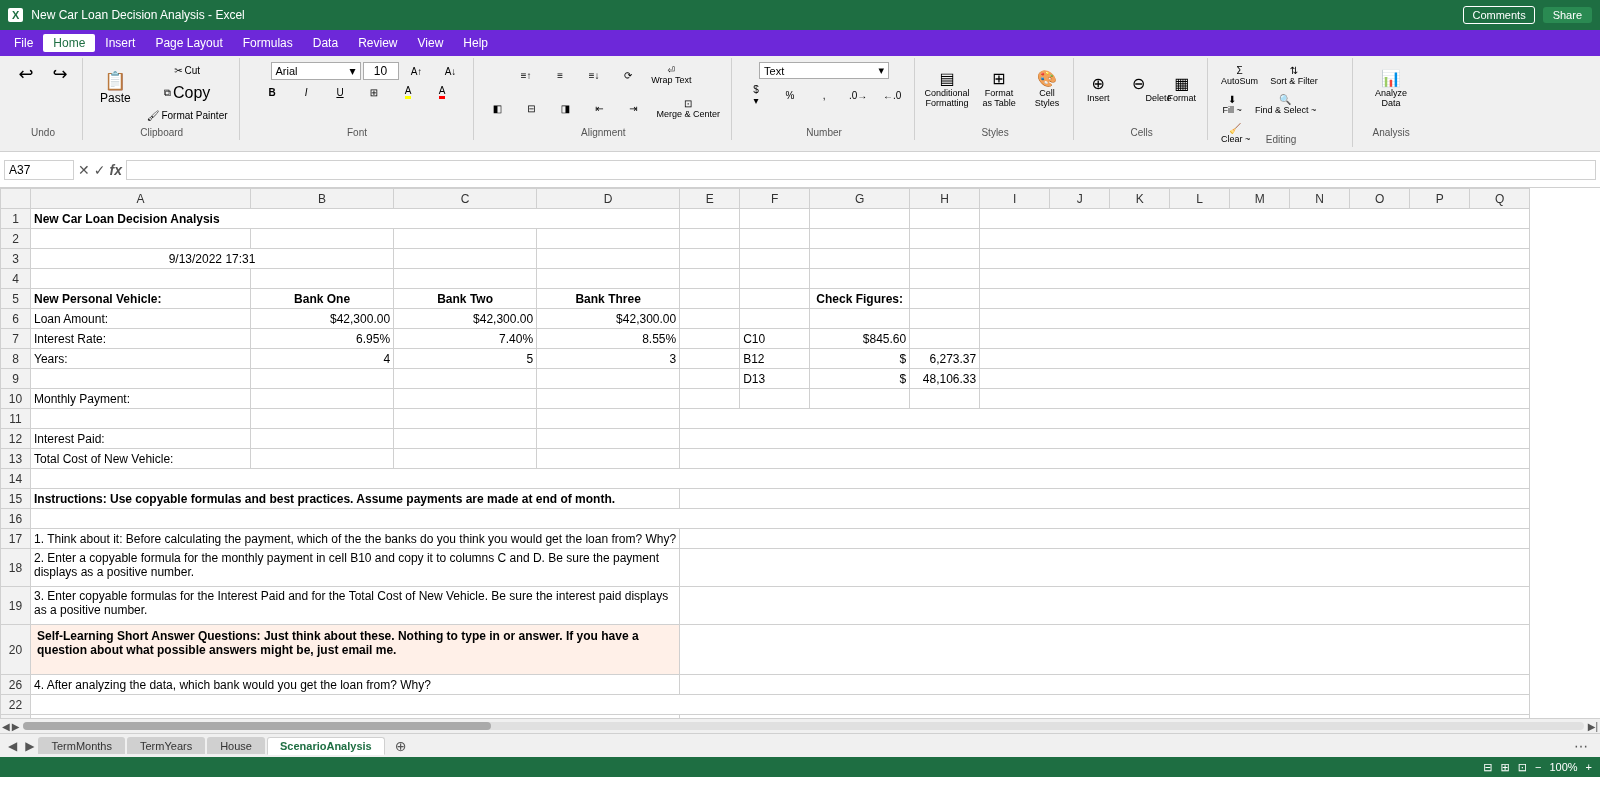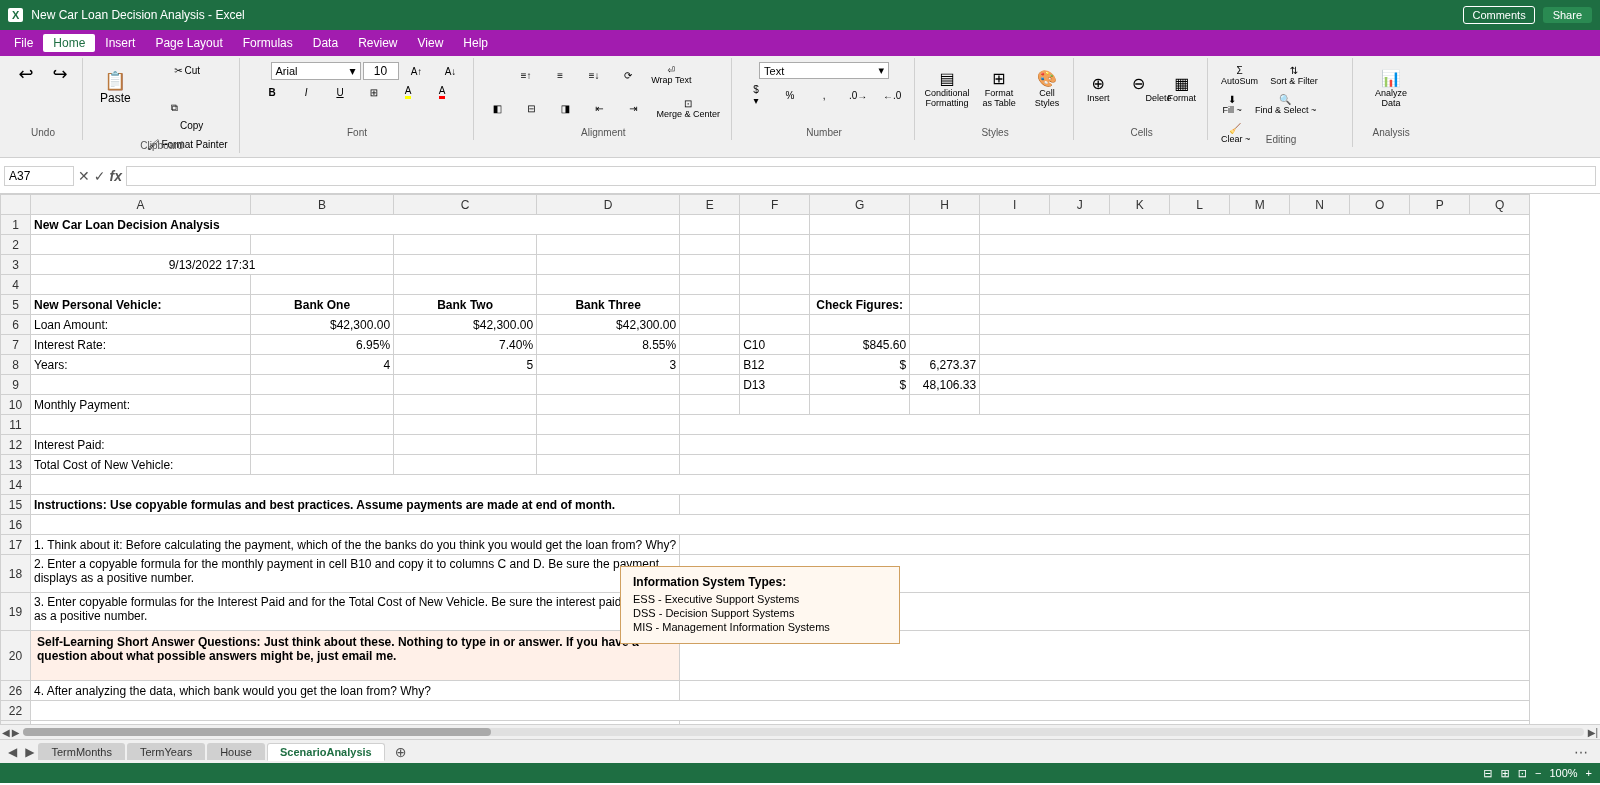--- a/index.html
+++ b/index.html
@@ -14,21 +14,21 @@
       justify-content: space-between;
       padding: 0 8px;
       height: 30px;
       font-size: 12px;
     }
     .title-bar-left { display: flex; align-items: center; gap: 8px; }
     .title-bar-right { display: flex; align-items: center; gap: 8px; }
 
     
     .menu-bar {
-      background: #a21caf;
+      background: #6d28d9;
       display: flex;
       align-items: center;
       height: 26px;
       padding: 0 4px;
     }
     .menu-item {
       color: white;
       padding: 2px 10px;
       font-size: 12px;
       cursor: pointer;
@@ -311,21 +311,21 @@
       <div style="display:flex;flex-direction:column;gap:2px;">
         <div class="ribbon-btn">
           <span style="display:flex;align-items:center;gap:2px;">
             <span>✂</span>
             <span style="font-size:10px;">Cut</span>
           </span>
         </div>
         <div class="ribbon-btn">
           <span style="display:flex;align-items:center;gap:2px;">
             <span>⧉</span>
-            <span style="font-size:10px;margin-top:36px;">Copy</span>
+            <span style="font-size:16px;">Copy</span>
           </span>
         </div>
         <div class="ribbon-btn">
           <span style="display:flex;align-items:center;gap:2px;">
             <span>🖌</span>
             <span style="font-size:10px;">Format Painter</span>
           </span>
         </div>
       </div>
     </div>
@@ -784,26 +784,20 @@
         <tr>
           <td class="row-header">23</td>
           <td colspan="4"><span>5. Identify some reasons why someone else might choose a different bank.</span></td>
           <td colspan="13"></td>
         </tr>
 
       </tbody>
     </table>
   </div>
 
-  <div class="info-box" style="bottom: 80px; left: 620px; width: 280px;">
-    <div class="info-box-title">Information System Types:</div>
-    <div class="info-box-item">ESS - Executive Support Systems</div>
-    <div class="info-box-item">DSS - Decision Support Systems</div>
-    <div class="info-box-item">MIS - Management Information Systems</div>
-  </div>
 </div>
 
 <div class="scroll-area" style="justify-content:space-between;padding:0 2px;">
   <div style="display:flex;align-items:center;gap:2px;">
     <span style="cursor:pointer;font-size:10px;color:#555;">◀</span>
     <span style="cursor:pointer;font-size:10px;color:#555;">▶</span>
   </div>
   <div style="flex:1;height:8px;background:#e0e0e0;margin:3px 4px;border-radius:4px;">
     <div style="width:30%;height:100%;background:#aaa;border-radius:4px;"></div>
   </div>

